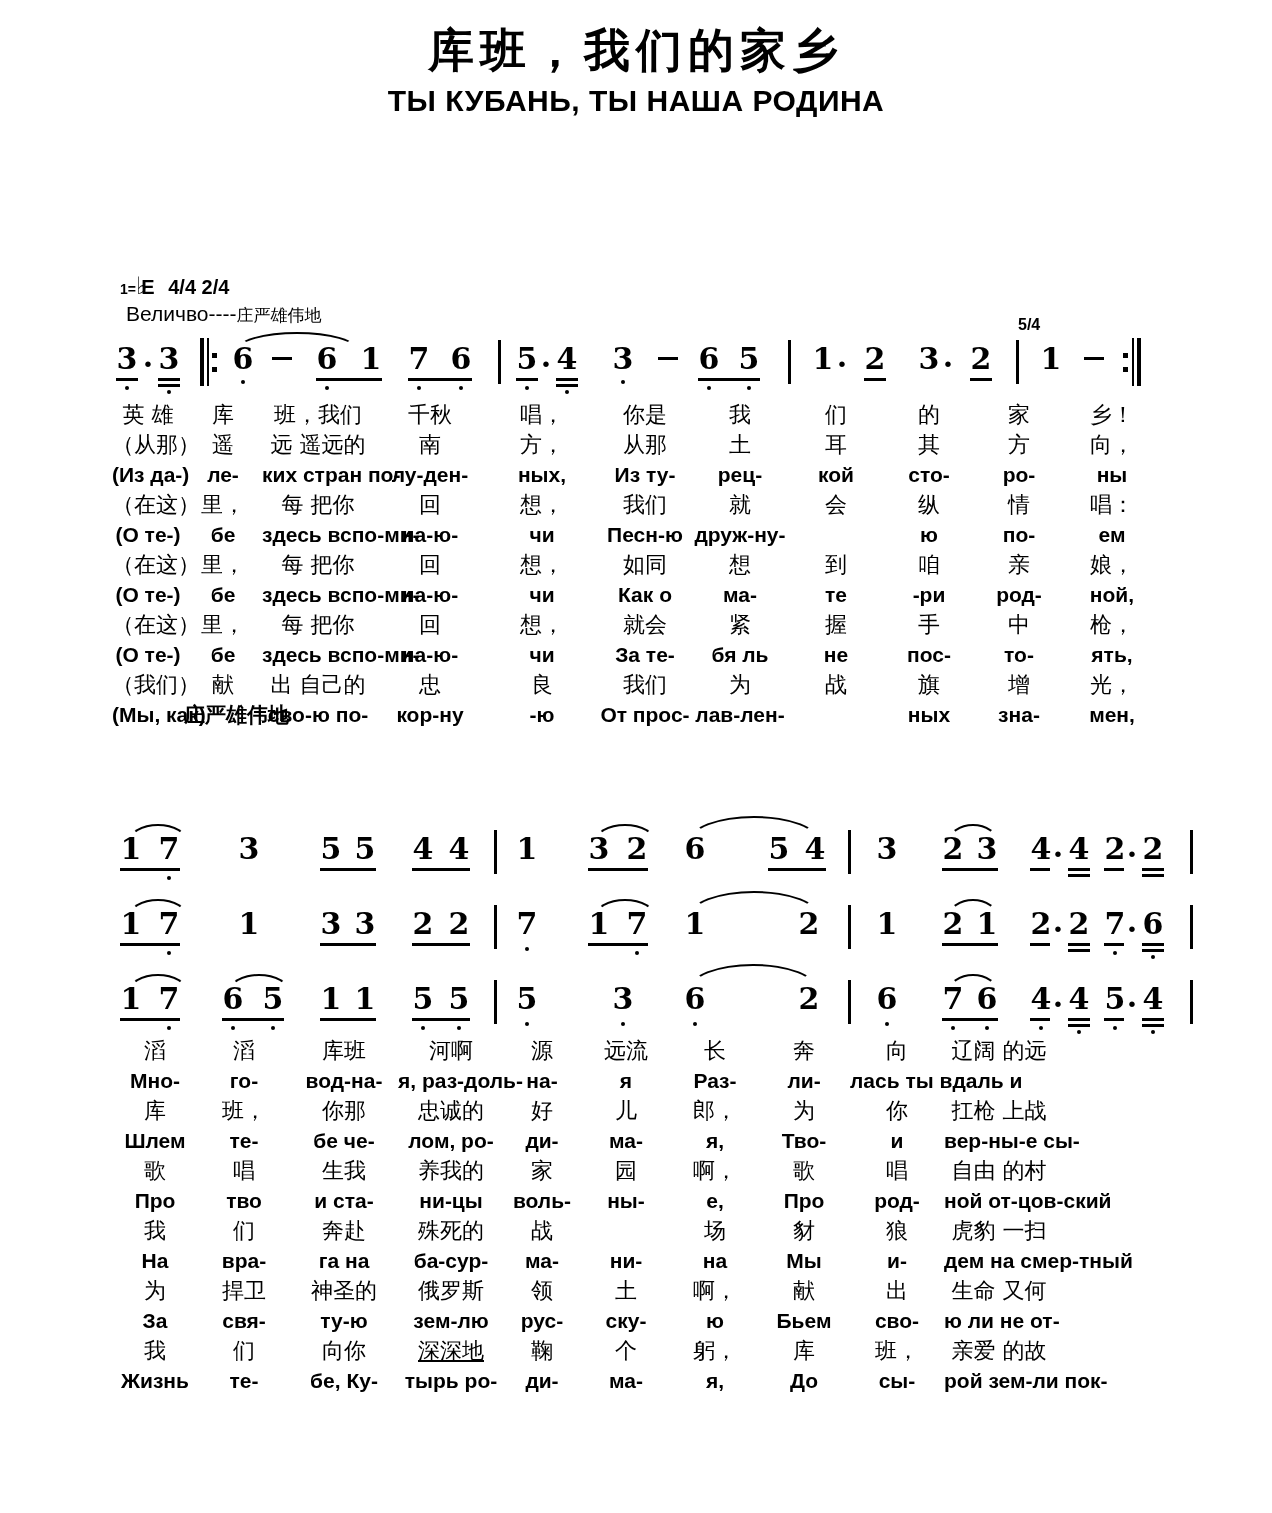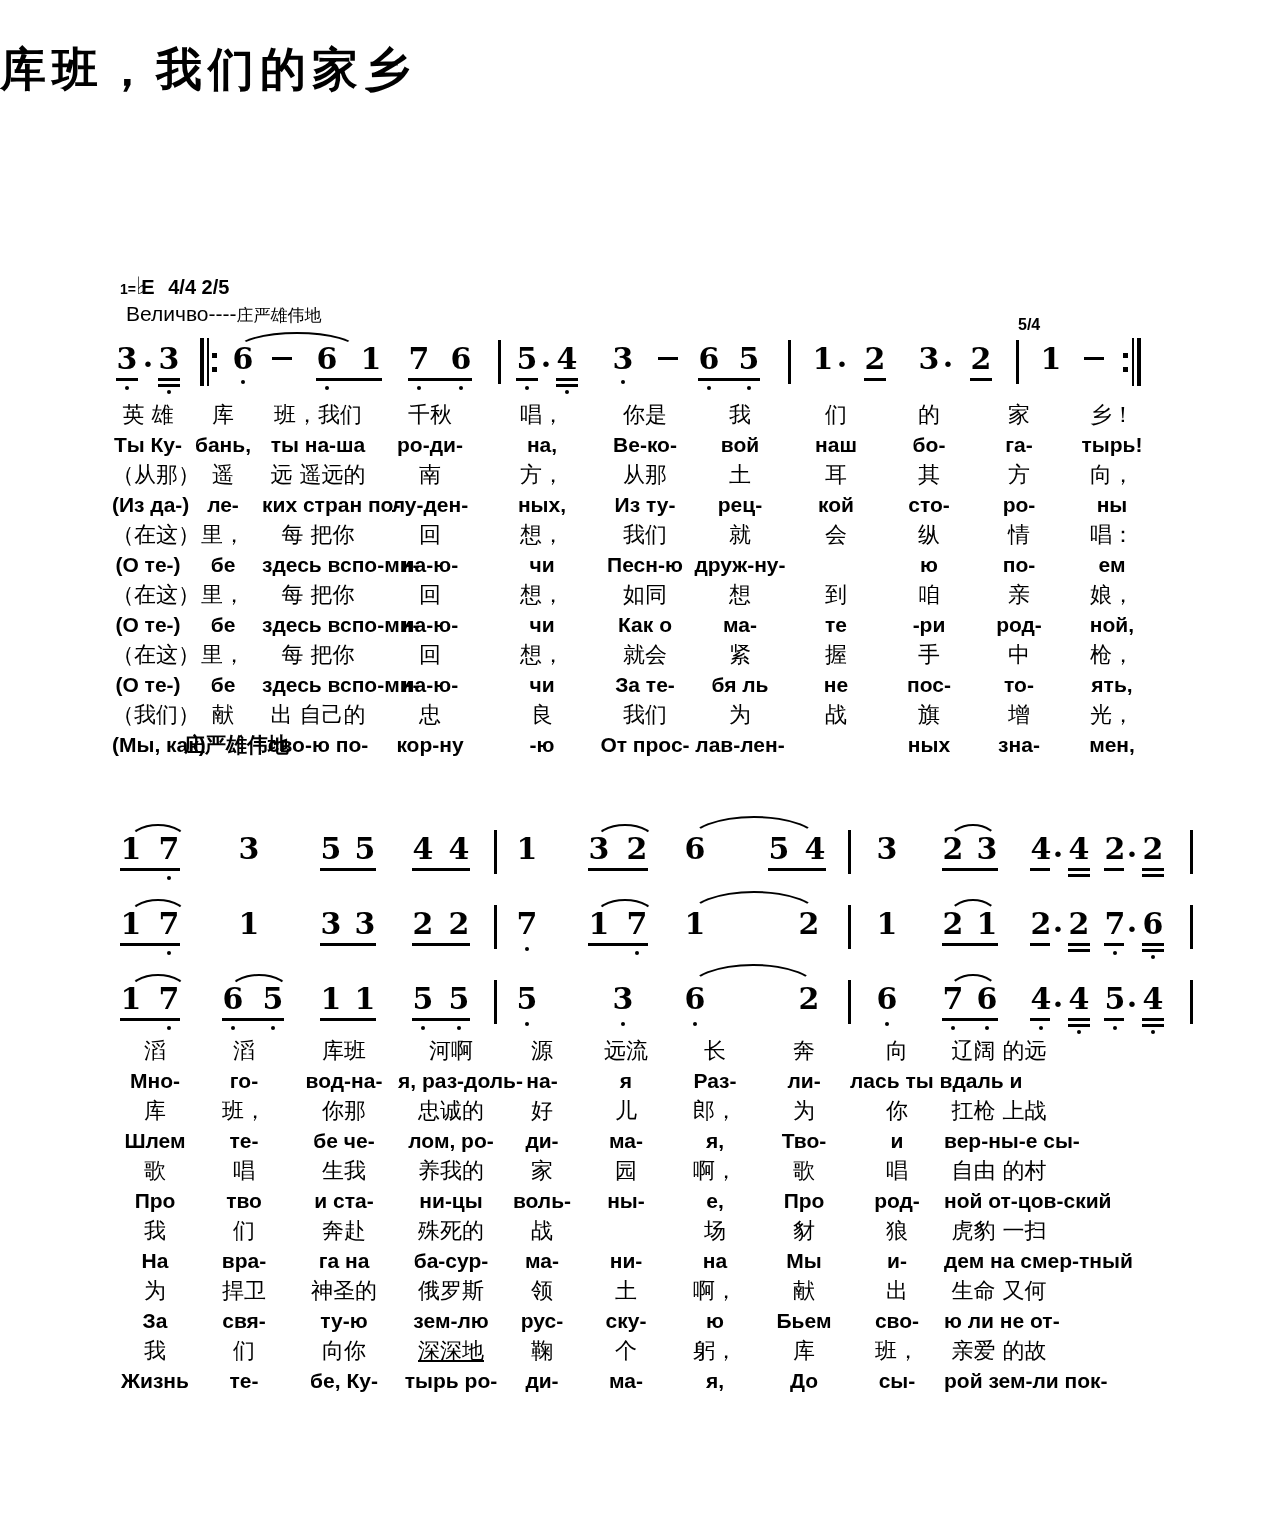--- a/index.html
+++ b/index.html
@@ -9,21 +9,21 @@
   body {
     width: 1272px; height: 1513px;
     font-family: "Liberation Sans", "DejaVu Sans", sans-serif;
     color: #000;
     position: relative;
     overflow: hidden;
   }
   .sheet { position: relative; width: 1272px; height: 1513px; }
 
   
-  .title-block { text-align: left; padding-top: 44px; }
+  .title-block { text-align: center; padding-top: 25px; }
   .title-cn {
     font-family: "DejaVu Serif", "Liberation Serif", serif;
     font-size: 46px;
     font-weight: 700;
     letter-spacing: 6px;
     line-height: 1.1;
   }
   .title-ru {
     font-family: "Liberation Sans", "DejaVu Sans", sans-serif;
     font-size: 30px;
@@ -181,26 +181,27 @@
   
   .g2 { grid-template-columns: 86px 92px 108px 106px 76px 92px 86px 92px 94px 110px; }
 </style>
 </head>
 <body>
 
 <div class="sheet">
 
   <div class="title-block">
     <div class="title-cn">库班，我们的家乡</div>
+    <div class="title-ru">ТЫ КУБАНЬ, ТЫ НАША РОДИНА</div>
   </div>
 
 
   <div class="keyline">
     <span class="one">1=</span><span class="flat">♭</span><span class="ekey">E</span>
-    <span style="margin-left:8px">4/4 2/5</span>
+    <span style="margin-left:8px">4/4 2/4</span>
   </div>
   <div class="tempoline">
     <span>Величво----</span><span class="cn">庄严雄伟地</span>
   </div>
 
   <div class="staff" style="top:330px">
 
     <div class="note" style="left:4px;width:22px">3
       <span class="beam1" style="left:0;width:22px;top:34px"></span>
       <span class="odot" style="left:9px;top:42px"></span>
@@ -291,33 +292,20 @@
       <span class="lcell c">班，我们</span>
       <span class="lcell c">千秋</span>
       <span class="lcell c">唱，</span>
       <span class="lcell c">你是</span>
       <span class="lcell c">我</span>
       <span class="lcell c">们</span>
       <span class="lcell c">的</span>
       <span class="lcell c">家</span>
       <span class="lcell c">乡！</span>
     </div>
-    <div class="lrow ru g1">
-      <span class="lcell c">Ты Ку-</span>
-      <span class="lcell c">бань,</span>
-      <span class="lcell c">ты  на-ша</span>
-      <span class="lcell c">ро-ди-</span>
-      <span class="lcell c">на,</span>
-      <span class="lcell c">Ве-ко-</span>
-      <span class="lcell c">вой</span>
-      <span class="lcell c">наш</span>
-      <span class="lcell c">бо-</span>
-      <span class="lcell c">га-</span>
-      <span class="lcell c">тырь!</span>
-    </div>
     <div class="lrow cn g1">
       <span class="lcell c">（从那）</span>
       <span class="lcell c">遥</span>
       <span class="lcell c">远 遥远的</span>
       <span class="lcell c">南</span>
       <span class="lcell c">方，</span>
       <span class="lcell c">从那</span>
       <span class="lcell c">土</span>
       <span class="lcell c">耳</span>
       <span class="lcell c">其</span>

